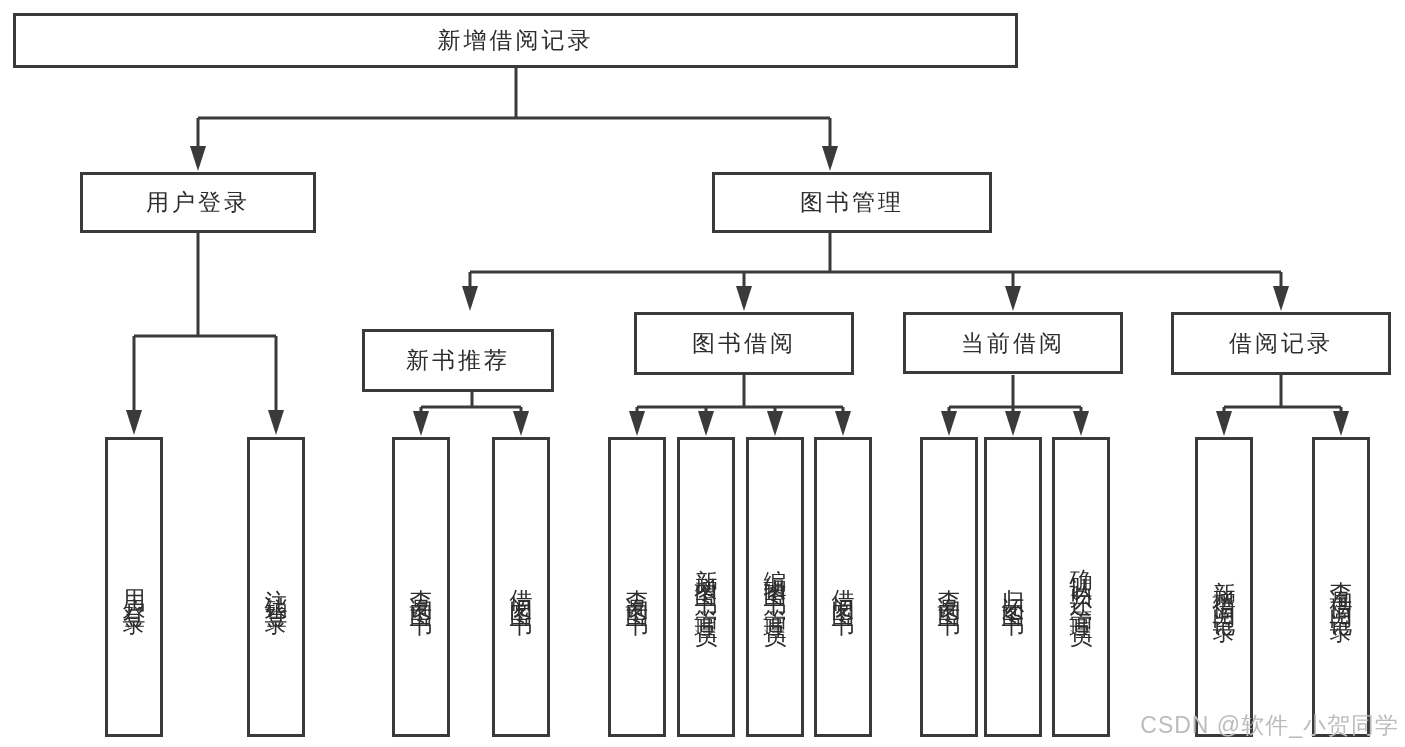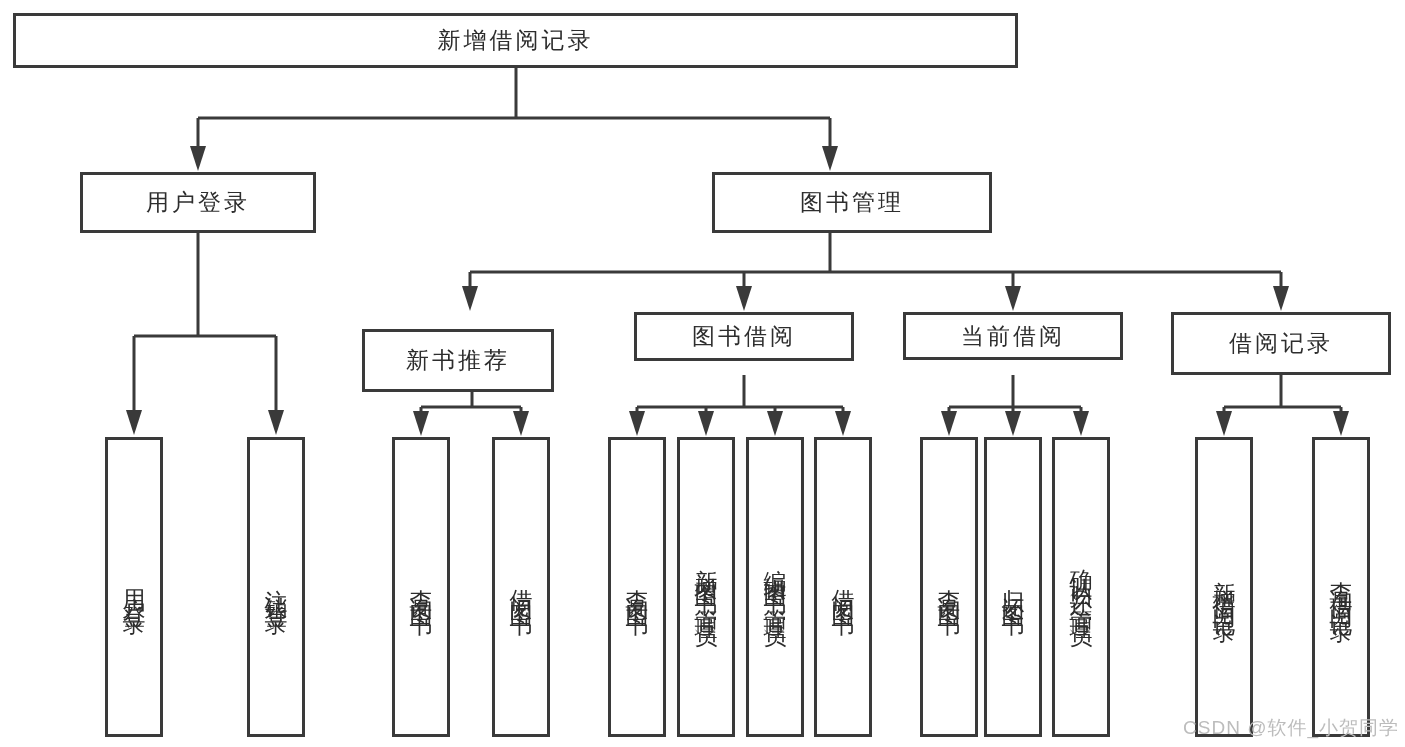--- a/index.html
+++ b/index.html
@@ -50,21 +50,21 @@
   }
   #connectors polygon.head {
     fill: var(--line, #3a3a3a);
     stroke: none;
   }
   .watermark {
     position: absolute;
     right: 6px;
     bottom: 6px;
     color: var(--watermark, #bcbcbc);
-    font-size: 19px;
+    font-size: 23px;
     letter-spacing: 1px;
     z-index: 5;
     white-space: nowrap;
   }
 </style>
 </head>
 <body>
 
 <div id="canvas" style="--line: #3a3a3a; --text: #2d2d2d; --background: #ffffff; --watermark: #bcbcbc;">
 
@@ -103,22 +103,22 @@
     <polygon class="head" points="1216,411 1232,411 1224,436"></polygon>
     <polygon class="head" points="1333,411 1349,411 1341,436"></polygon>
   </svg>
 
   <div class="box" style="left:13px; top:13px; width:1005px; height:55px;">新增借阅记录</div>
 
   <div class="box" style="left:80px; top:172px; width:236px; height:61px;">用户登录</div>
   <div class="box" style="left:712px; top:172px; width:280px; height:61px;">图书管理</div>
 
   <div class="box" style="left:362px; top:329px; width:192px; height:63px;">新书推荐</div>
-  <div class="box" style="left:634px; top:312px; width:220px; height:49px;">图书借阅</div>
-  <div class="box" style="left:903px; top:312px; width:220px; height:48px;">当前借阅</div>
+  <div class="box" style="left:634px; top:312px; width:220px; height:63px;">图书借阅</div>
+  <div class="box" style="left:903px; top:312px; width:220px; height:62px;">当前借阅</div>
   <div class="box" style="left:1171px; top:312px; width:220px; height:63px;">借阅记录</div>
 
   <div class="box leaf" style="left:105px; top:437px; width:58px; height:300px;">用户登录</div>
   <div class="box leaf" style="left:247px; top:437px; width:58px; height:300px;">注销登录</div>
 
   <div class="box leaf" style="left:392px; top:437px; width:58px; height:300px;">查询图书</div>
   <div class="box leaf" style="left:492px; top:437px; width:58px; height:300px;">借阅图书</div>
 
   <div class="box leaf" style="left:608px; top:437px; width:58px; height:300px;">查询图书</div>
   <div class="box leaf" style="left:677px; top:437px; width:58px; height:300px;">新增图书（管理员）</div>

